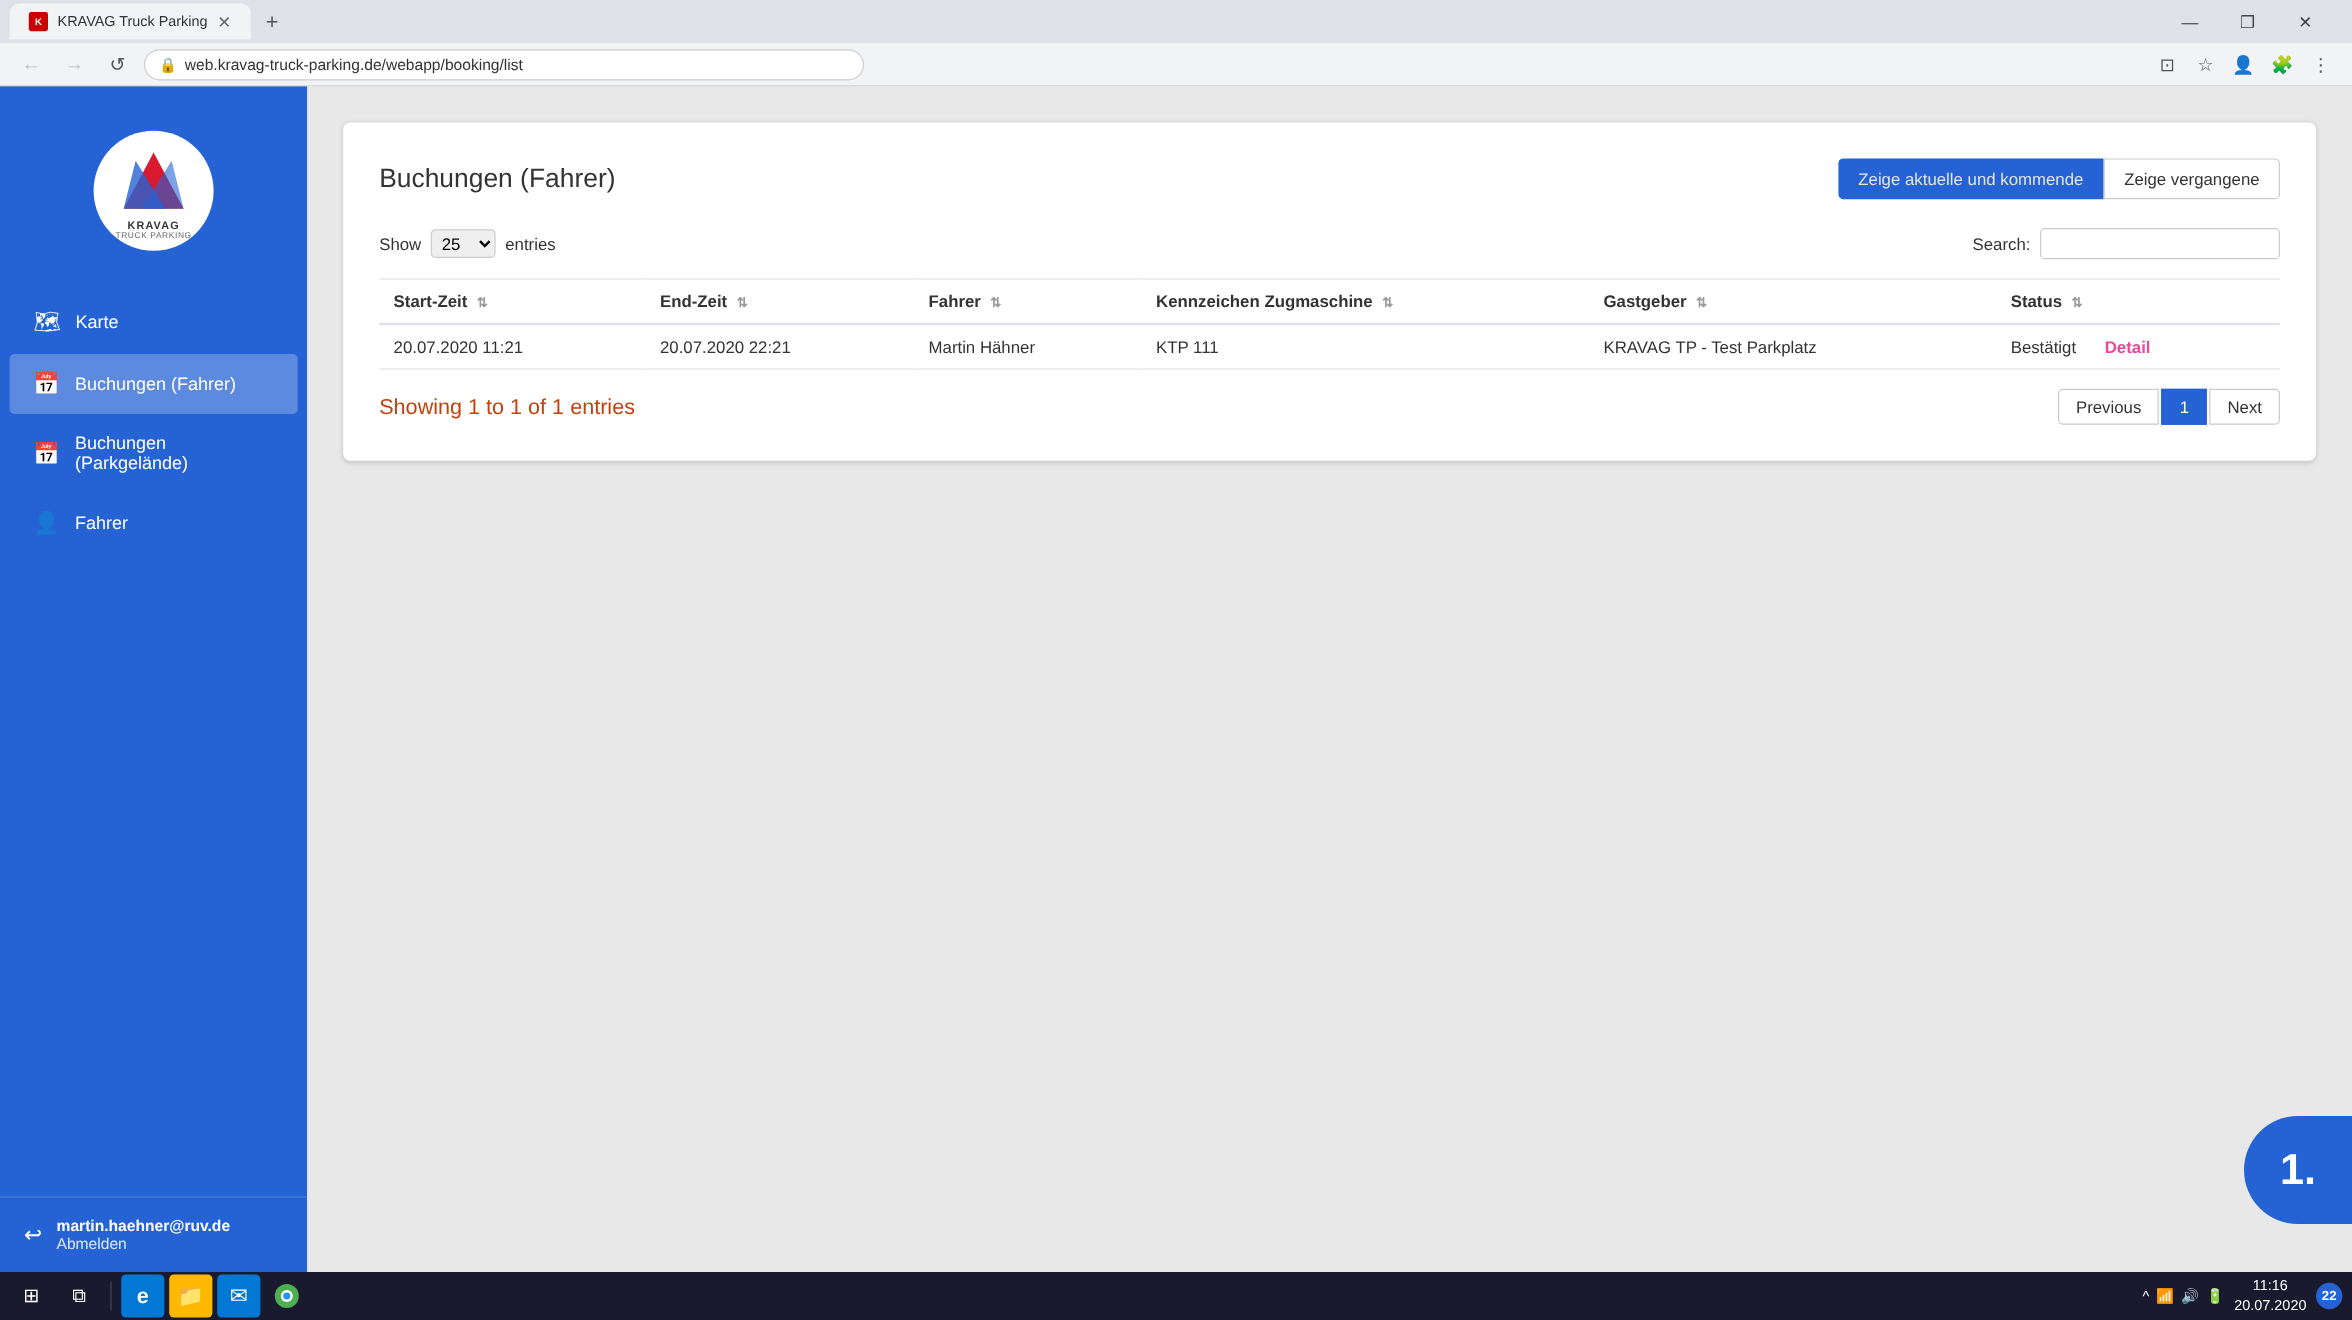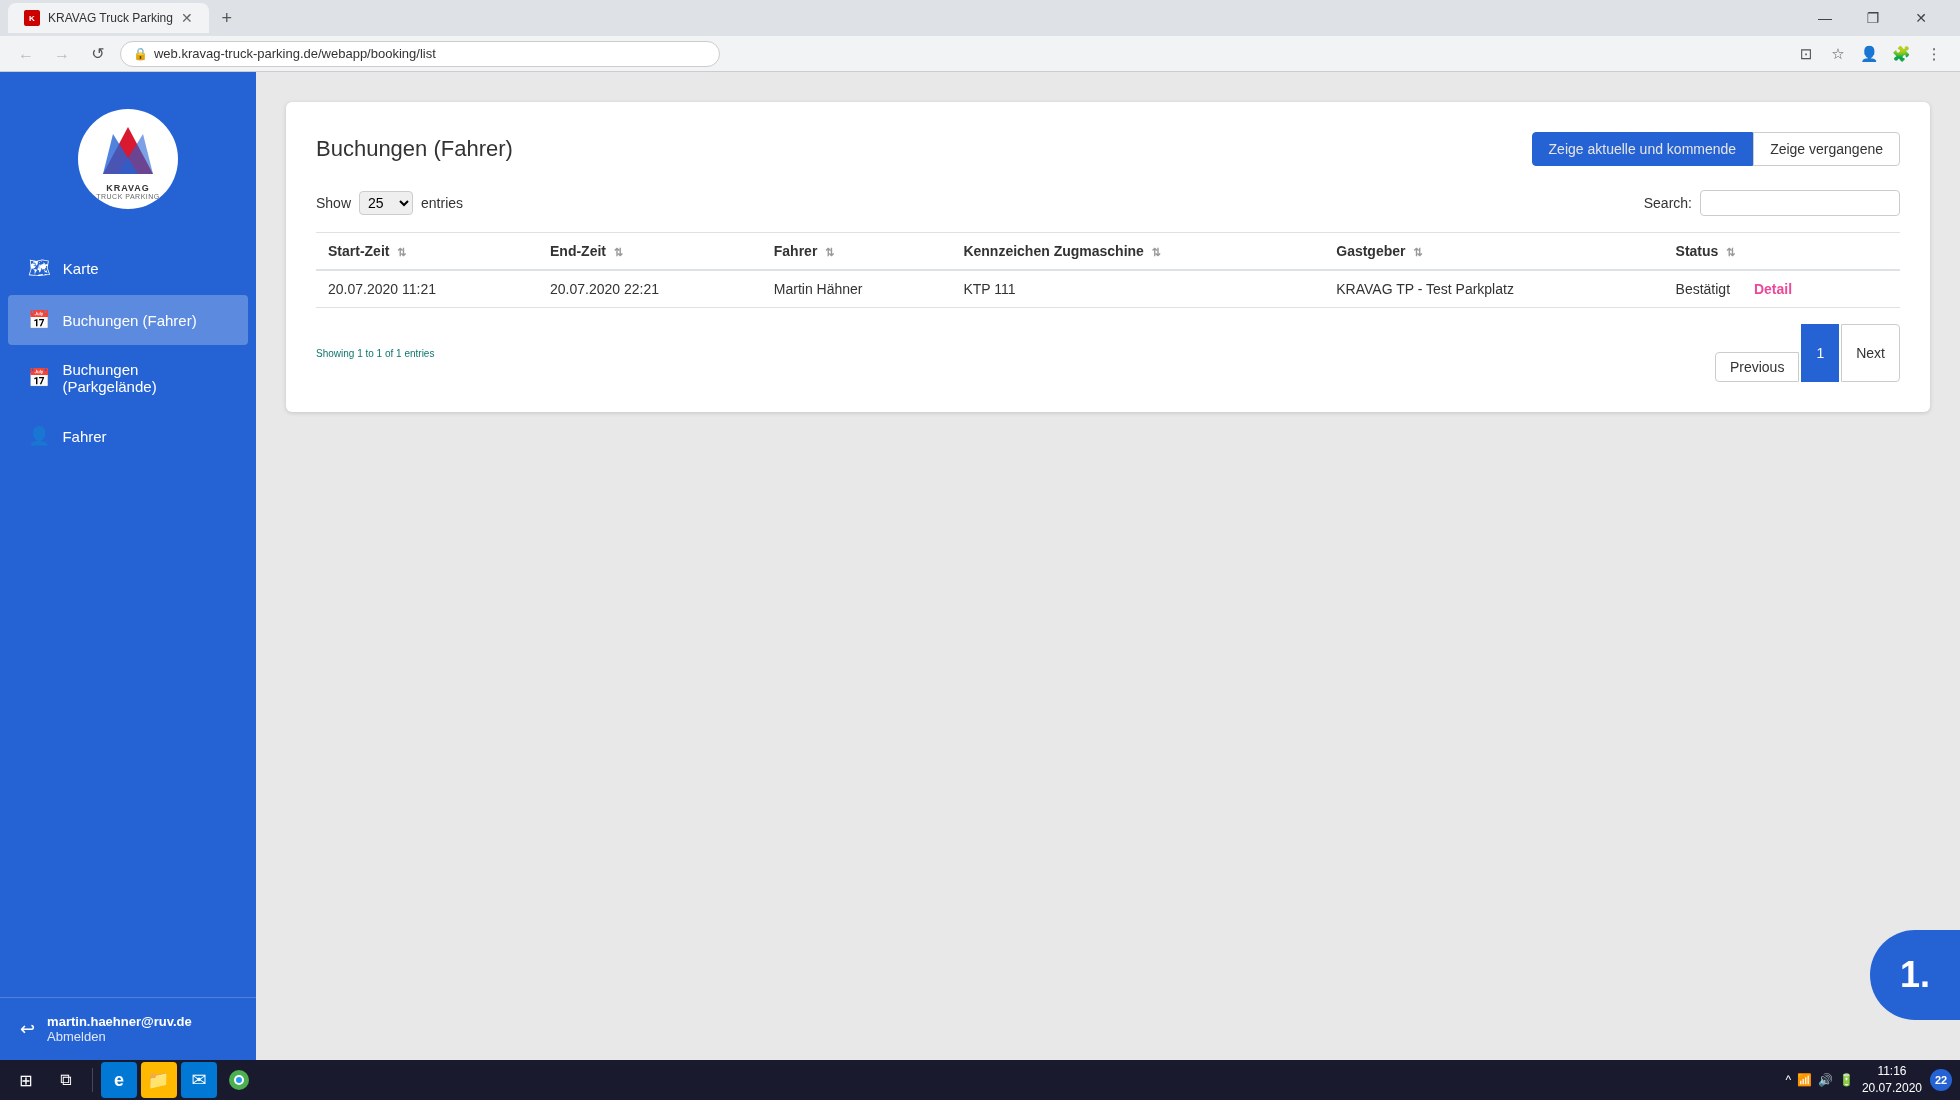--- a/index.html
+++ b/index.html
@@ -296,41 +296,41 @@
       font-weight: bold;
     }
 
     .table-footer {
       display: flex;
       align-items: center;
       justify-content: space-between;
       margin-top: 16px;
     }
     .showing-text {
-      font-size: 10px;
-      color: #0f766e;
+      font-size: 18px;
+      color: #c2410c;
     }
     .pagination {
       display: flex;
       gap: 2px;
     }
     .page-btn {
       padding: 6px 14px;
       border: 1px solid #ccc;
       background: white;
       cursor: pointer;
       font-size: 14px;
       color: #333;
     }
     .page-btn.active {
       background: #2563d4;
       color: white;
       border-color: #2563d4;
     }
-    .page-btn:first-child { border-radius: 4px 0 0 4px; margin-top: 28px; }
+    .page-btn:first-child { border-radius: 4px 0 0 4px; }
     .page-btn:last-child { border-radius: 0 4px 4px 0; }
 
     
     .taskbar {
       height: 40px;
       background: #1a1a2e;
       display: flex;
       align-items: center;
       padding: 0 8px;
       gap: 4px;

